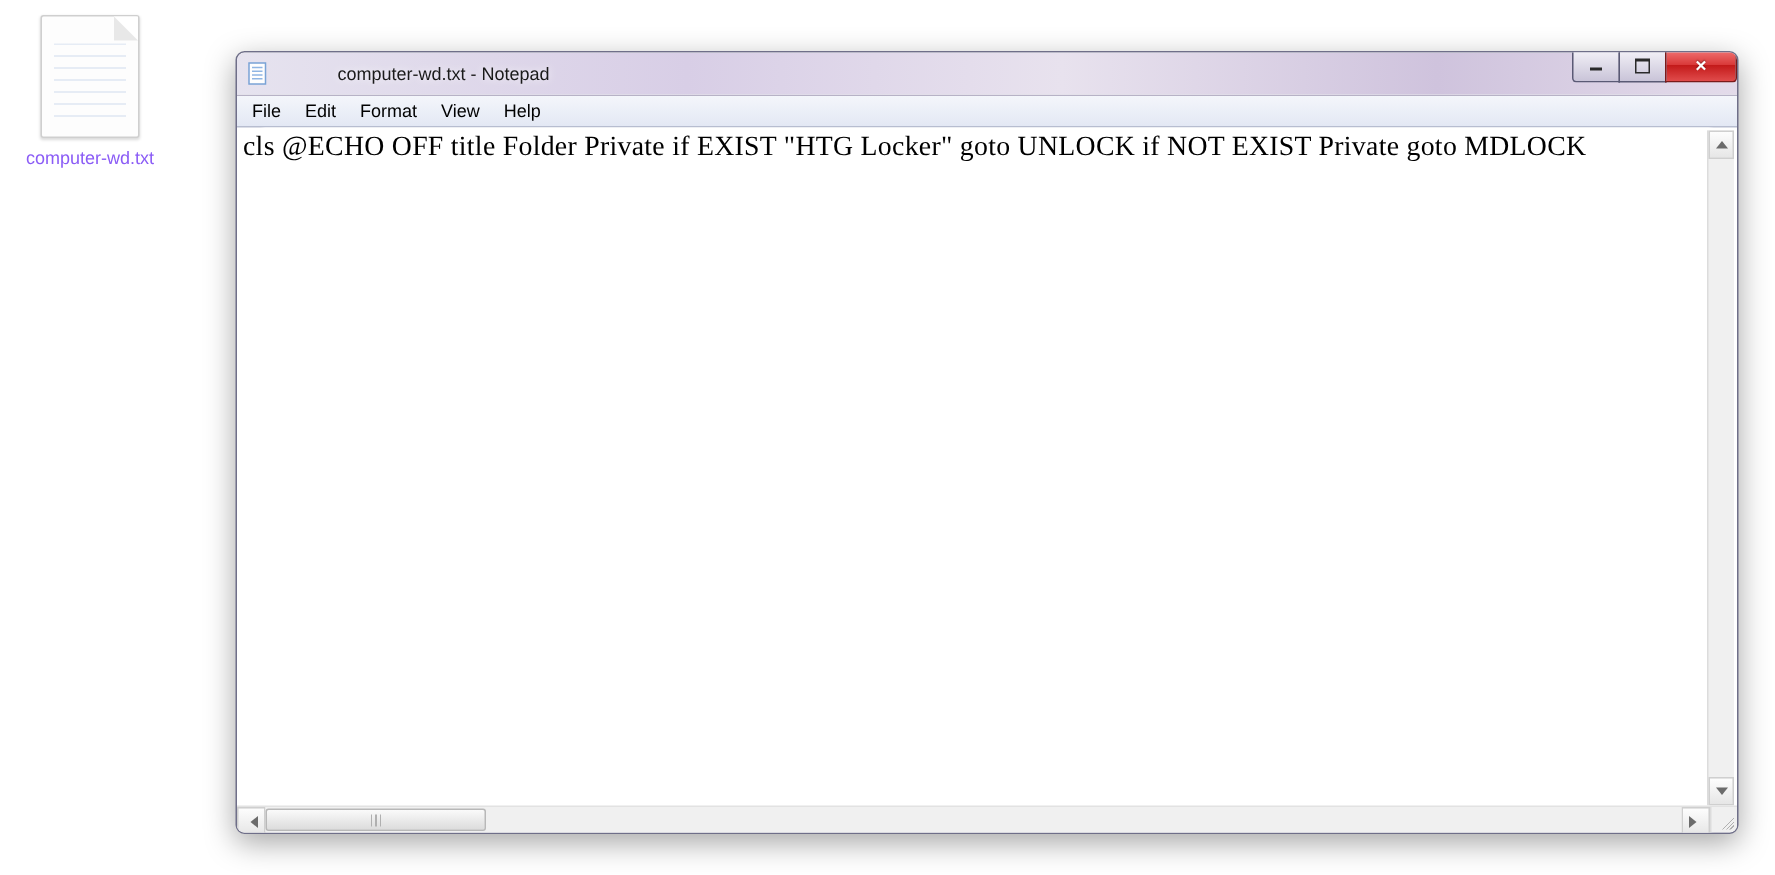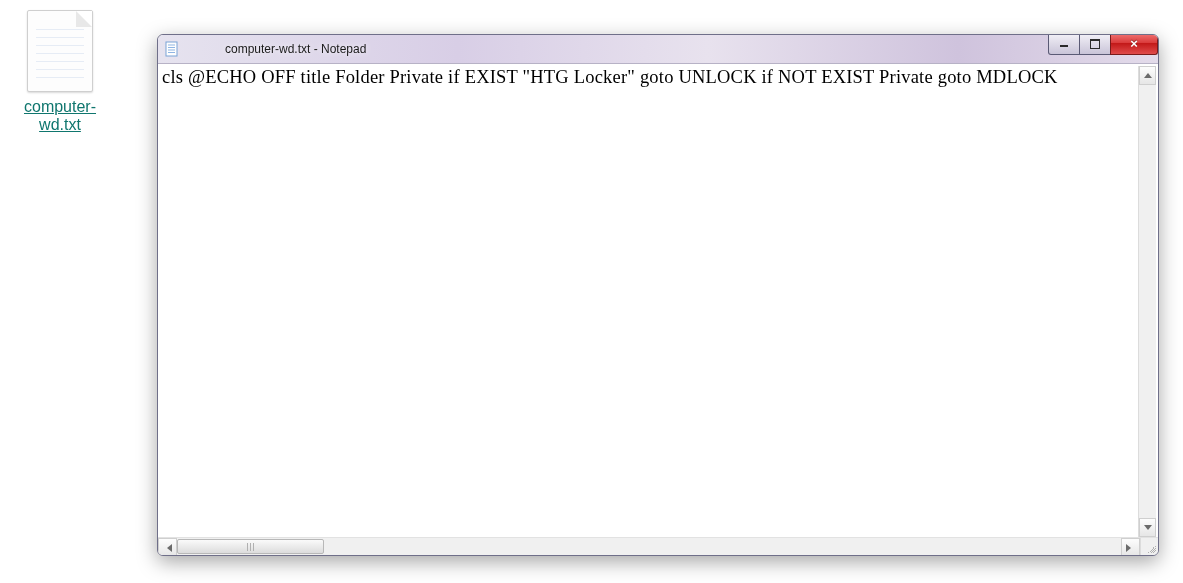--- a/index.html
+++ b/index.html
@@ -49,24 +49,23 @@
     left: 8px; right: 8px; top: 18px; bottom: 8px;
     background: repeating-linear-gradient(
       to bottom,
       #e6ecf5 0px,
       #e6ecf5 1px,
       transparent 1px,
       transparent 8px
     );
   }
   .desktop-icon .label {
-    font-size: 16px;
-    color: #0f766e;
+    font-size: 12px;
+    color: #8b5cf6;
     word-break: break-word;
-    text-decoration: underline;
   }
 
   
   .window {
     position: absolute;
     left: 157px;
     top: 34px;
     width: 1000px;
     height: 520px;
     border: 1px solid #6f6f89;
@@ -307,20 +306,27 @@
         <div class="glyph">
             <div class="glyph-box"></div>
           </div>
       </div>
       <div class="win-btn close">
         <div class="glyph-x">×</div>
       </div>
     </div>
   </div>
 
+  <div class="menubar">
+    <div class="menu-item">File</div>
+    <div class="menu-item">Edit</div>
+    <div class="menu-item">Format</div>
+    <div class="menu-item">View</div>
+    <div class="menu-item">Help</div>
+  </div>
 
   <div class="client">
     <div class="text-area">
       <div class="text-content">cls @ECHO OFF title Folder Private if EXIST "HTG Locker" goto UNLOCK if NOT EXIST Private goto MDLOCK</div>
       <div class="vscroll">
         <div class="scroll-btn up">
           <div class="arrow"></div>
         </div>
         <div class="scroll-btn down">
           <div class="arrow"></div>

